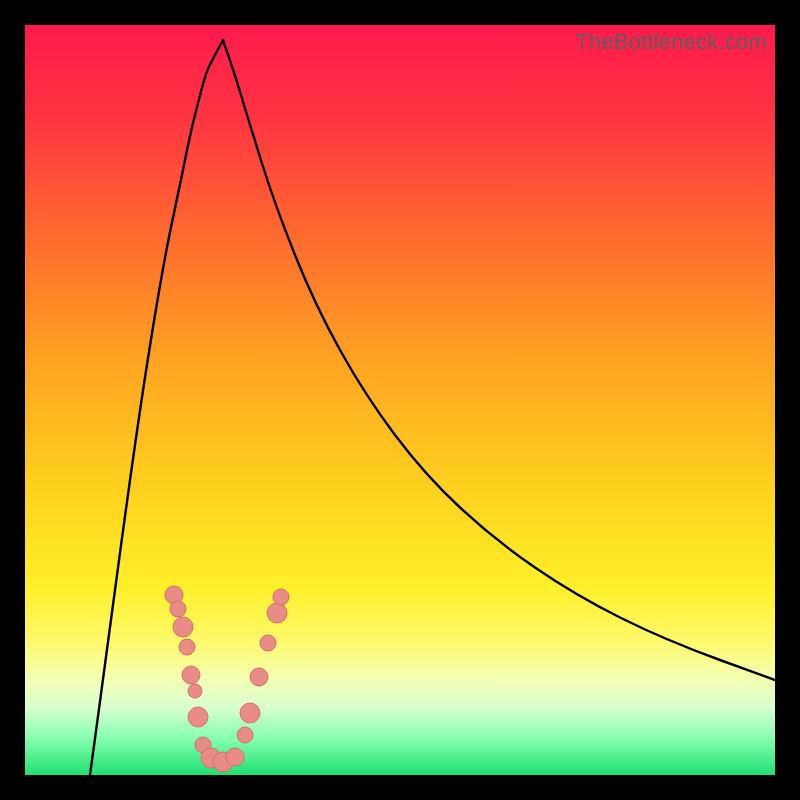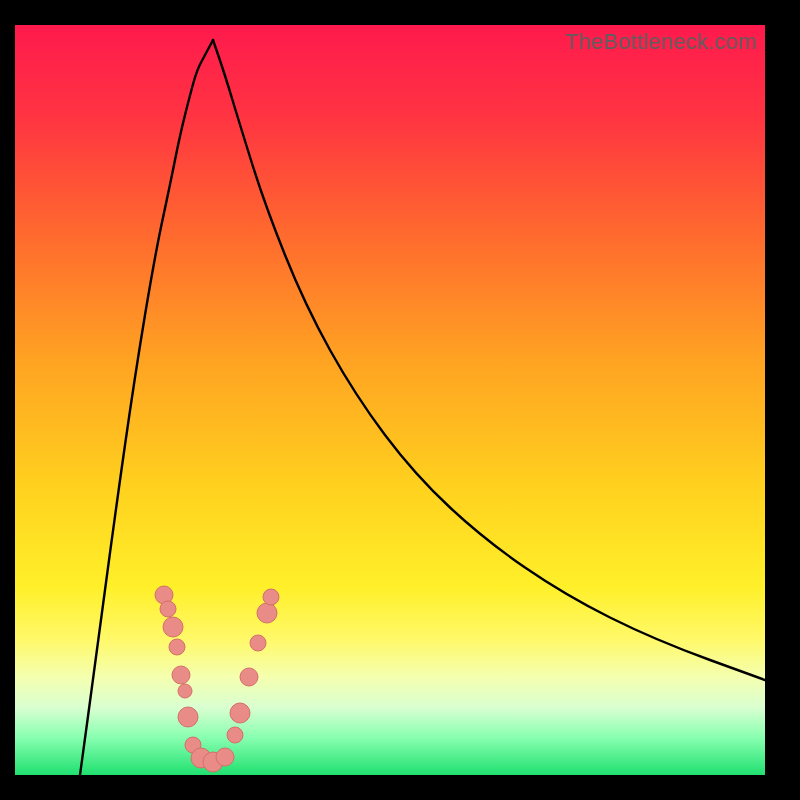--- a/index.html
+++ b/index.html
@@ -6,21 +6,21 @@
     margin: 0;
     padding: 0;
     width: 800px;
     height: 800px;
     background: #000;
     overflow: hidden;
     font-family: Arial, Helvetica, sans-serif;
   }
   .frame {
     position: absolute;
-    left: 15px;
+    left: 25px;
     top: 25px;
     width: 750px;
     height: 750px;
     background: #000;
   }
   .gradient-bg {
     position: absolute;
     left: 0;
     top: 0;
     width: 750px;

